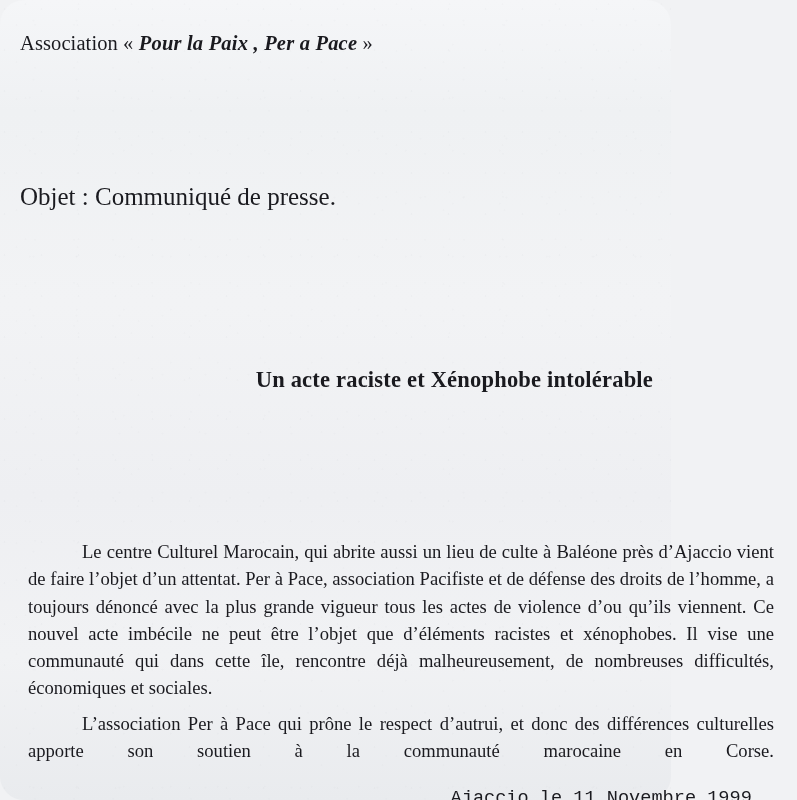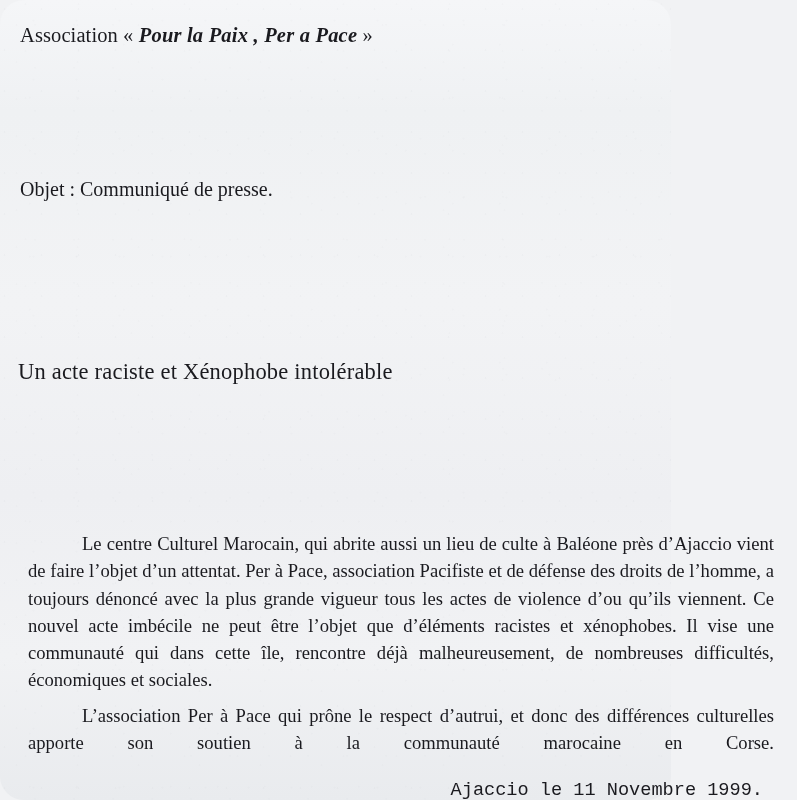--- a/index.html
+++ b/index.html
@@ -29,21 +29,21 @@
         #eff1f3 14%,
         #f2f3f5 38%,
         #eeeff2 62%,
         #f1f2f4 82%,
         #e9ebee 100%),
       linear-gradient(92deg,
         rgba(255,255,255,0.55) 0%,
         rgba(255,255,255,0.0) 30%,
         rgba(0,0,0,0.012) 72%,
         rgba(0,0,0,0.03) 100%);
-    padding: 8px 18px;
+    padding: 16px 18px;
     border-radius: 24px;
   }
 
   
   .grain {
     position: absolute;
     inset: 0;
     pointer-events: none;
     opacity: 0.5;
     background-image:
@@ -75,34 +75,34 @@
     font-weight: bold;
     font-style: italic;
     letter-spacing: 0.2px;
   }
 
   
   .subject {
     position: absolute;
     top: 168px;
     left: 2px;
-    font-size: 20px;
+    font-size: 25px;
     line-height: 26px;
     white-space: nowrap;
   }
 
   
   .headline {
     position: absolute;
     top: 335px;
     left: 0;
     right: 0;
-    text-align: left;
+    text-align: right;
     font-size: 22.5px;
-    font-weight: normal;
+    font-weight: bold;
     letter-spacing: 0.2px;
     line-height: 28px;
   }
 
   
   .body-block {
     position: absolute;
     top: 514px;
     left: 2px;
     width: 762px;

